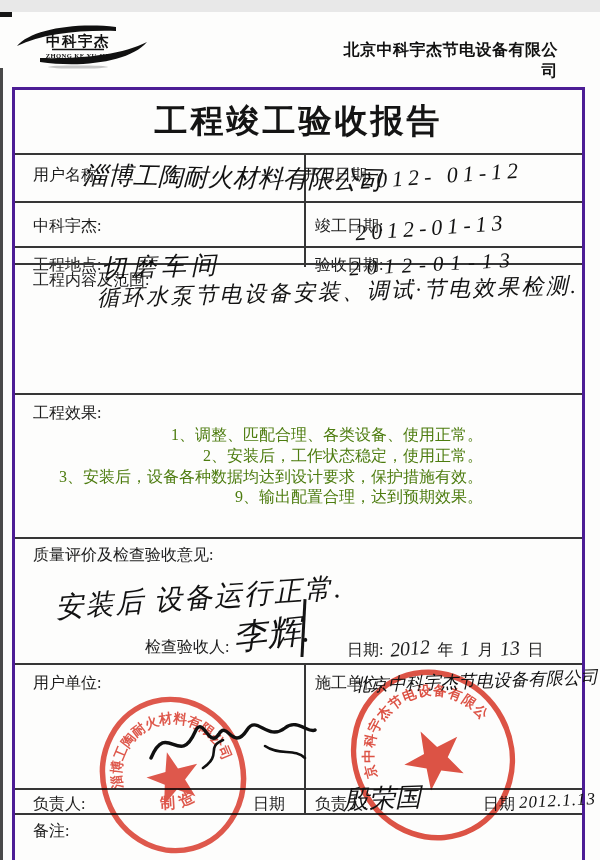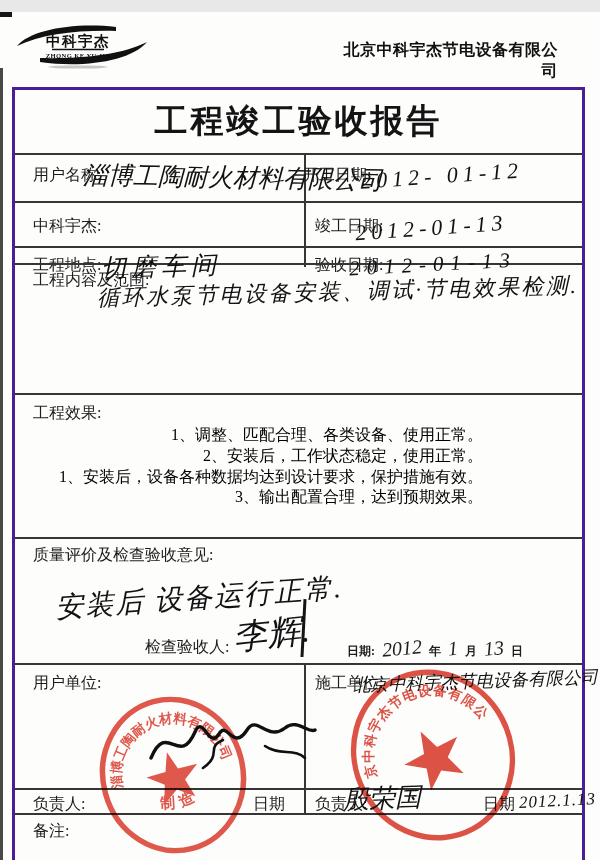--- a/index.html
+++ b/index.html
@@ -25,23 +25,23 @@
     border:3px solid #4c1d95;
   }
   .row { position:absolute; left:0; width:100%; border-top:2px solid #363636; }
   .row-title { position:absolute; left:0; top:0; width:100%; height:63px;
     display:flex; align-items:center; justify-content:center;
     font-size:33px; font-weight:bold; letter-spacing:3px; color:#141414; }
   .vline { position:absolute; left:289px; top:0; bottom:0; width:2px; background:#363636; }
   .lbl { position:absolute; font-size:16px; font-weight:normal; color:#1d1d1d; white-space:nowrap; }
   .hw { position:absolute; font-family:"Liberation Serif","DejaVu Serif",serif; font-style:italic;
         color:#121212; white-space:nowrap; z-index:4; }
-  .fx-items { position:absolute; left:44px; top:30px; font-size:16px; line-height:20.8px; color:#000000; }
+  .fx-items { position:absolute; left:44px; top:30px; font-size:16px; line-height:20.8px; color:#4d7c0f; }
   .date-line { position:absolute; left:332px; top:98px; display:flex; align-items:baseline; }
-  .date-line .p { font-size:12px; font-weight:bold; white-space:nowrap; }
+  .date-line .p { font-size:16px; font-weight:normal; white-space:nowrap; }
   .date-line .h { font-size:20px; font-style:italic; margin:0 7px; transform:rotate(-5deg); white-space:nowrap; }
   .ink-stroke { position:absolute; left:287px; top:60px; width:2.5px; height:58px;
     background:#151515; transform:rotate(3deg); }
   .stamp { position:absolute; mix-blend-mode:multiply; }
   .scribble { position:absolute; z-index:6; }
 </style>
 </head>
 <body>
 
 <div class="page">
@@ -89,22 +89,22 @@
     <div class="row" style="top:173px;height:81px;">
       <div class="lbl" style="left:18px;top:5px;">工程内容及范围:</div>
       <div class="hw" style="left:82px;top:12px;font-size:22px;letter-spacing:2.5px;transform:rotate(-1.5deg);">循环水泵节电设备安装、调试·节电效果检测.</div>
     </div>
 
     <div class="row" style="top:303px;height:144px;">
       <div class="lbl" style="left:18px;top:8px;">工程效果:</div>
       <div class="fx-items">
         <div>1、调整、匹配合理、各类设备、使用正常。</div>
         <div>2、安装后，工作状态稳定，使用正常。</div>
-        <div>1、安装后，设备各种数据均达到设计要求，保护措施有效。</div>
-        <div>3、输出配置合理，达到预期效果。</div>
+        <div>3、安装后，设备各种数据均达到设计要求，保护措施有效。</div>
+        <div>9、输出配置合理，达到预期效果。</div>
       </div>
     </div>
 
     <div class="row" style="top:447px;height:126px;">
       <div class="lbl" style="left:18px;top:6px;">质量评价及检查验收意见:</div>
       <div class="hw" style="left:40px;top:40px;font-size:28px;letter-spacing:2px;transform:rotate(-4deg);">安装后 设备运行正常.</div>
       <div class="ink-stroke"></div>
       <div class="lbl" style="left:130px;top:98px;">检查验收人:</div>
       <div class="hw" style="left:218px;top:72px;font-size:34px;transform:rotate(-6deg);">李辉.</div>
       <div class="date-line">

